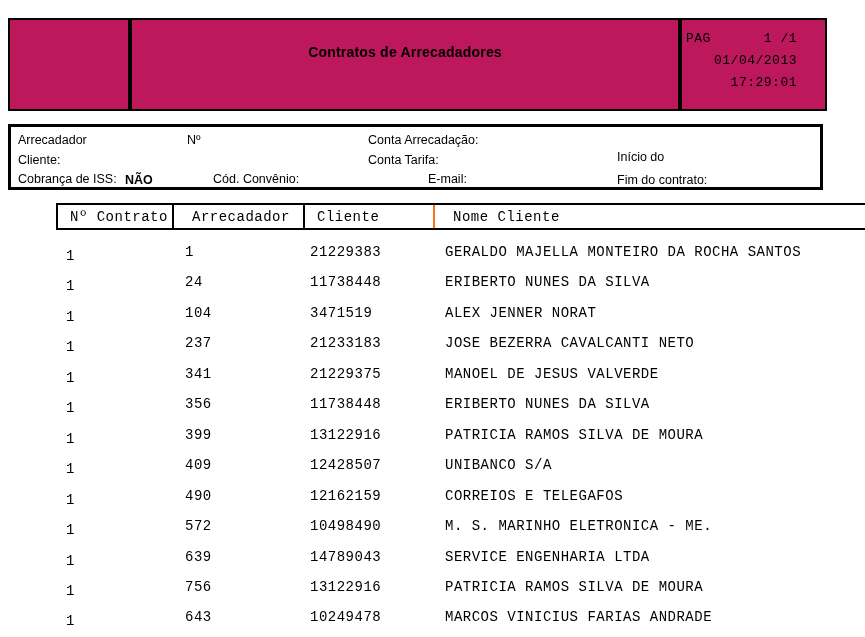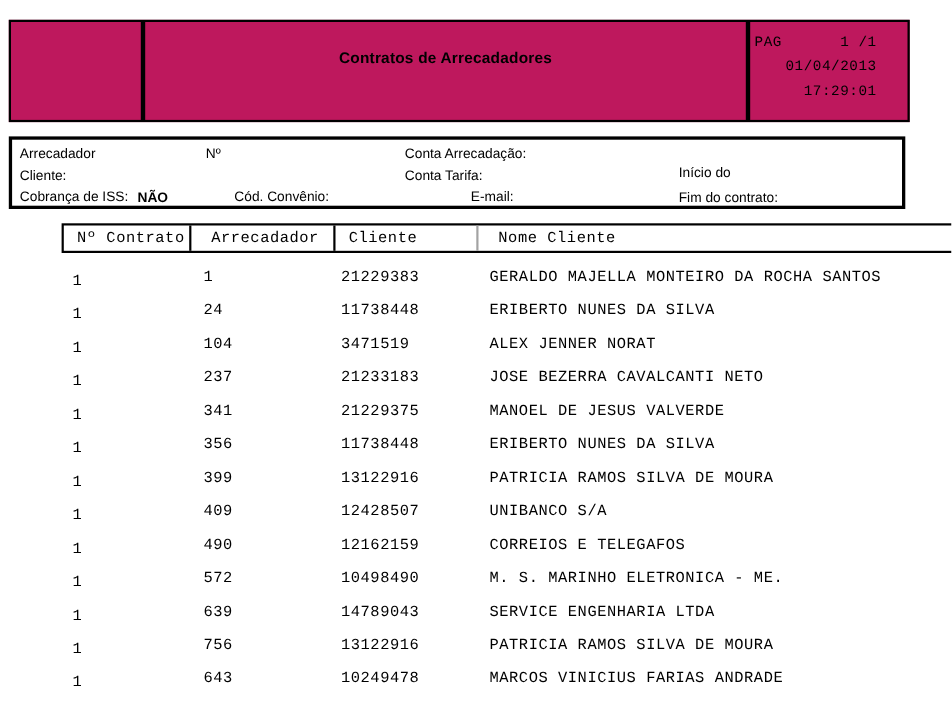--- a/index.html
+++ b/index.html
@@ -32,21 +32,21 @@
   .f-email{left:428px;top:172px;}
 
   
   .mono{font-family:"Liberation Mono","DejaVu Sans Mono",monospace;
         font-size:14px;letter-spacing:.5px;white-space:nowrap;margin-left:48px;}
   .thead{position:absolute;left:8px;top:203px;width:815px;height:27px;
         border:2px solid #000;box-sizing:border-box;display:flex;background:#fff;}
   .th{display:flex;align-items:center;box-sizing:border-box;height:100%;}
   .th1{width:116px;border-right:2px solid #000;padding-left:12px;}
   .th2{width:131px;border-right:2px solid #000;padding-left:18px;}
-  .th3{width:130px;border-right:2px solid #a3a3a3;padding-left:12px;}
+  .th3{width:130px;border-right:2px solid #f97316;padding-left:12px;}
   .th4{flex:1;padding-left:18px;}
 
   .trow{position:absolute;left:0;width:865px;height:16px;}
   .trow span{position:absolute;top:0;}
   .c0{left:18px;transform:translateY(4px);}
   .c1{left:137px;}
   .c2{left:262px;}
   .c3{left:397px;}
 </style>
 </head>

